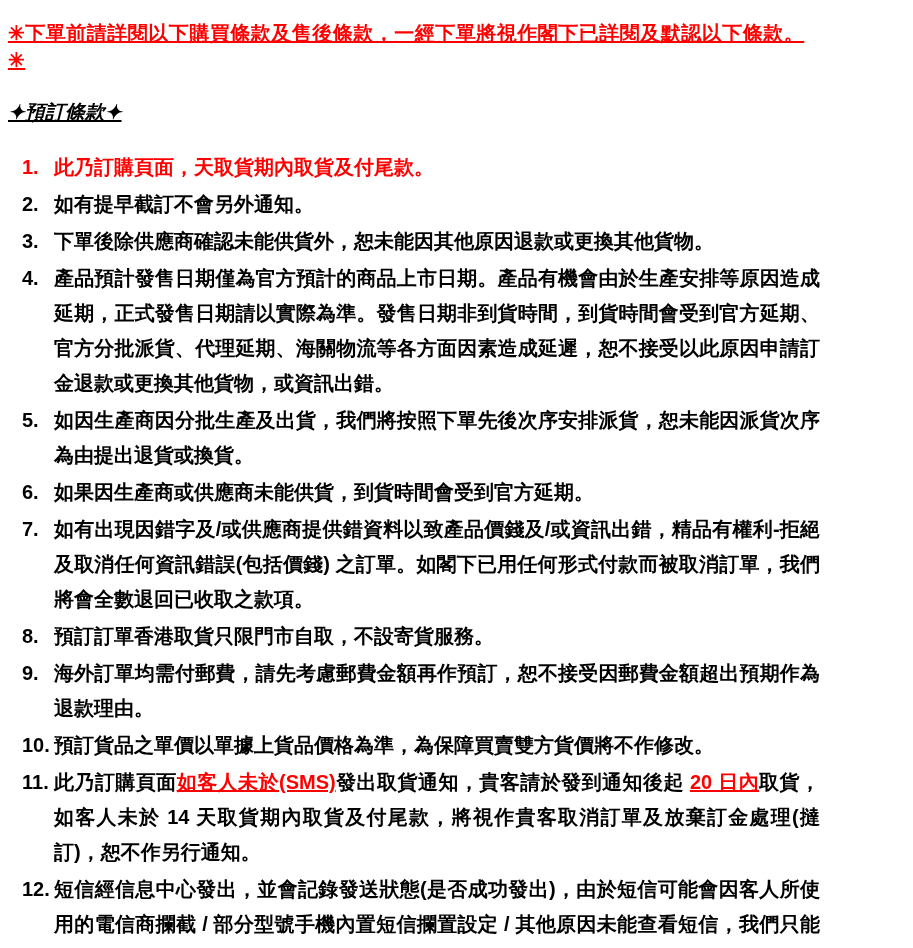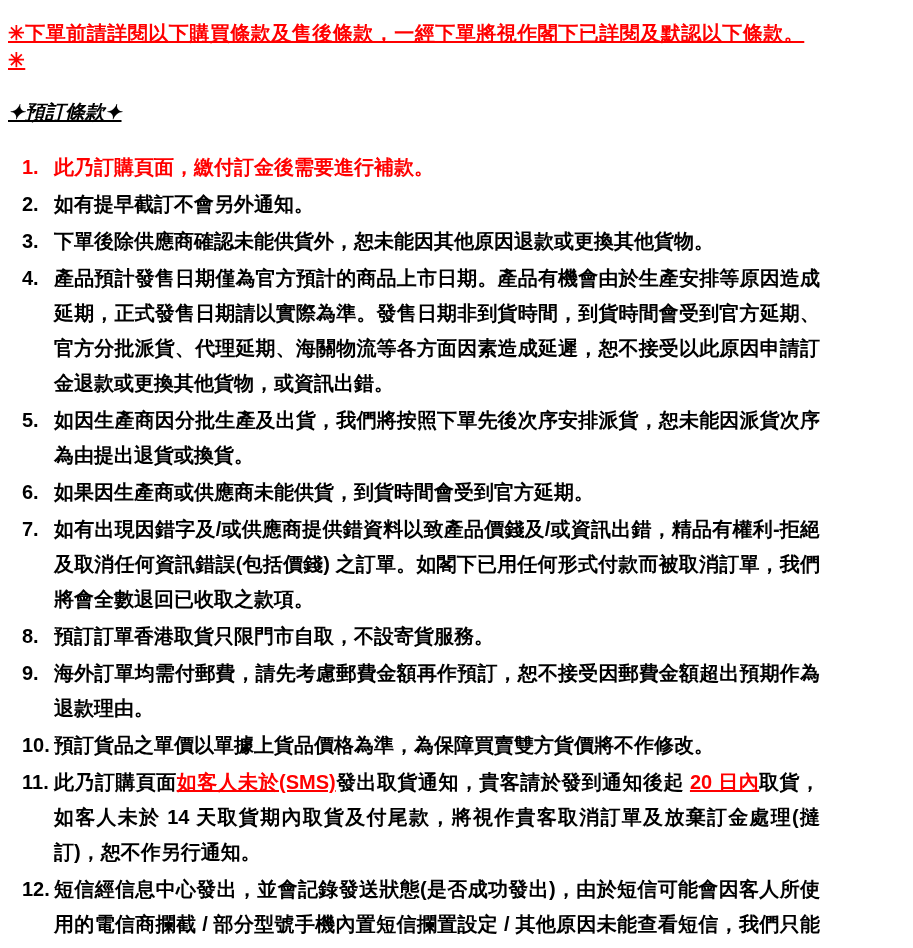--- a/index.html
+++ b/index.html
@@ -61,21 +61,21 @@
 </style>
 </head>
 <body>
 
 <div class="page">
   <div class="doc-title">✳下單前請詳閱以下購買條款及售後條款，一經下單將視作閣下已詳閱及默認以下條款。✳</div>
 
   <div class="section-heading">✦預訂條款✦</div>
 
   <ol class="terms" id="terms-list">
-      <li class="red"><span class="num">1.</span><span class="body"><span>此乃訂購頁面，繳付訂金後需要進行補款。</span></span></li>
+      <li class="red"><span class="num">1.</span><span class="body"><span>此乃訂購頁面，天取貨期內取貨及付尾款。</span></span></li>
       <li><span class="num">2.</span><span class="body"><span>如有提早截訂不會另外通知。</span></span></li>
       <li><span class="num">3.</span><span class="body"><span>下單後除供應商確認未能供貨外，恕未能因其他原因退款或更換其他貨物。</span></span></li>
       <li><span class="num">4.</span><span class="body"><span>產品預計發售日期僅為官方預計的商品上市日期。產品有機會由於生產安排等原因造成延期，正式發售日期請以實際為準。發售日期非到貨時間，到貨時間會受到官方延期、官方分批派貨、代理延期、海關物流等各方面因素造成延遲，恕不接受以此原因申請訂金退款或更換其他貨物，或資訊出錯。</span></span></li>
       <li><span class="num">5.</span><span class="body"><span>如因生產商因分批生產及出貨，我們將按照下單先後次序安排派貨，恕未能因派貨次序為由提出退貨或換貨。</span></span></li>
       <li><span class="num">6.</span><span class="body"><span>如果因生產商或供應商未能供貨，到貨時間會受到官方延期。</span></span></li>
       <li><span class="num">7.</span><span class="body"><span>如有出現因錯字及/或供應商提供錯資料以致產品價錢及/或資訊出錯，精品有權利-拒絕及取消任何資訊錯誤(包括價錢) 之訂單。如閣下已用任何形式付款而被取消訂單，我們將會全數退回已收取之款項。</span></span></li>
       <li><span class="num">8.</span><span class="body"><span>預訂訂單香港取貨只限門市自取，不設寄貨服務。</span></span></li>
       <li><span class="num">9.</span><span class="body"><span>海外訂單均需付郵費，請先考慮郵費金額再作預訂，恕不接受因郵費金額超出預期作為退款理由。</span></span></li>
       <li><span class="num">10.</span><span class="body"><span>預訂貨品之單價以單據上貨品價格為準，為保障買賣雙方貨價將不作修改。</span></span></li>
       <li><span class="num">11.</span><span class="body"><span>此乃訂購頁面</span><span class="red underline">如客人未於(SMS)</span><span>發出取貨通知，貴客請於發到通知後起 </span><span class="red underline">20 日內</span><span>取貨，如客人未於 14 天取貨期內取貨及付尾款，將視作貴客取消訂單及放棄訂金處理(撻訂)，恕不作另行通知。</span></span></li>

